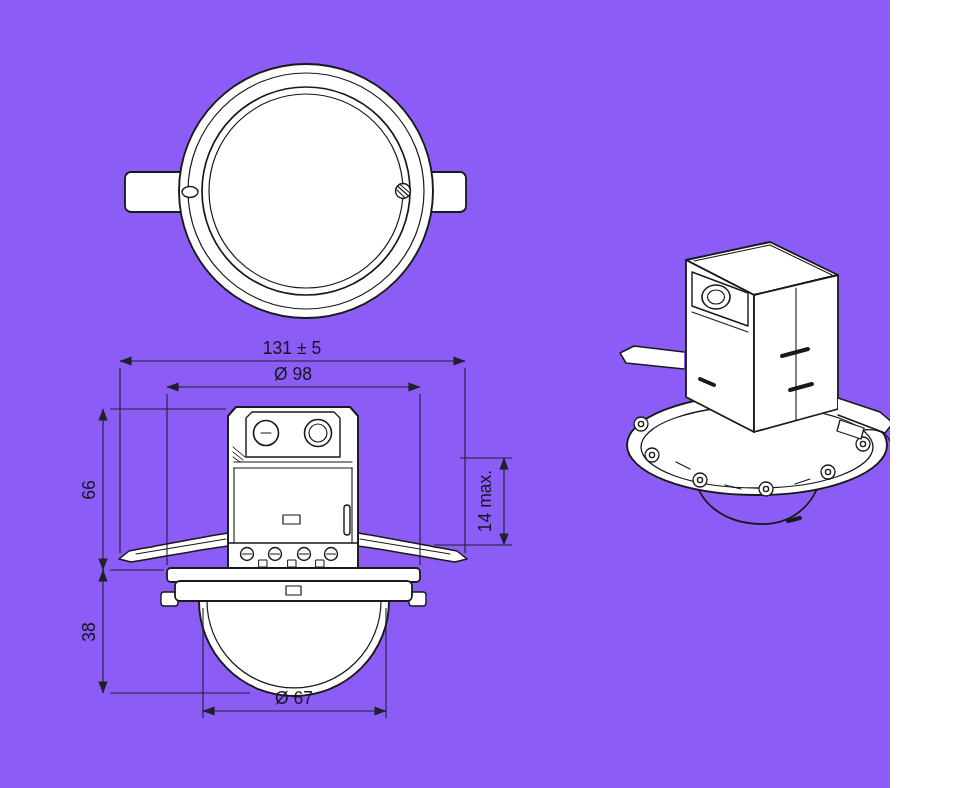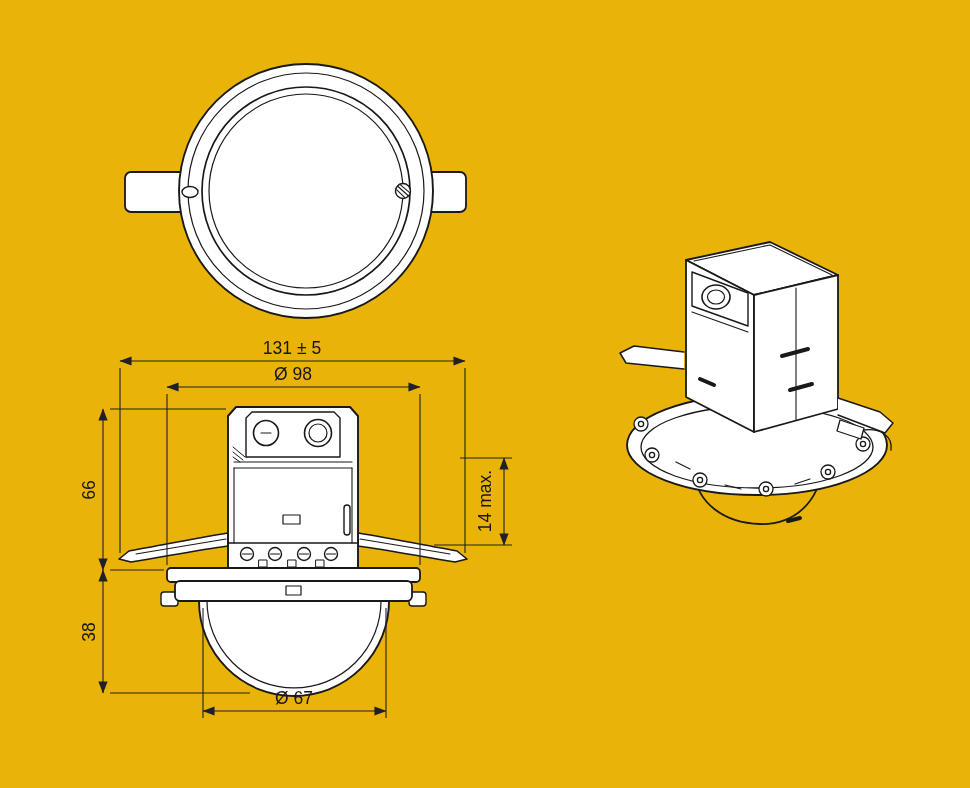--- a/index.html
+++ b/index.html
@@ -1,16 +1,16 @@
 <!DOCTYPE html>
 <html><head>
 <meta charset="utf-8">
 <style>
   html,body{margin:0;padding:0;background:#ffffff;}
-  .stage{position:relative;width:970px;height:788px;background:#eab308;overflow:hidden;}
+  .stage{position:relative;width:890px;height:788px;background:#8b5cf6;overflow:hidden;}
   svg{display:block;}
   .dim-text{
     font-family:"Liberation Sans",sans-serif;
     font-size:17.5px;
     fill:#15151e;
     stroke:none;
   }
 </style>
 </head>
 <body>

